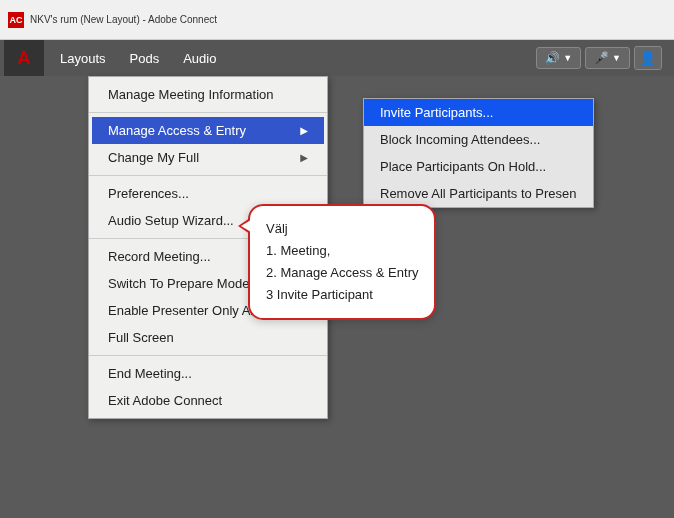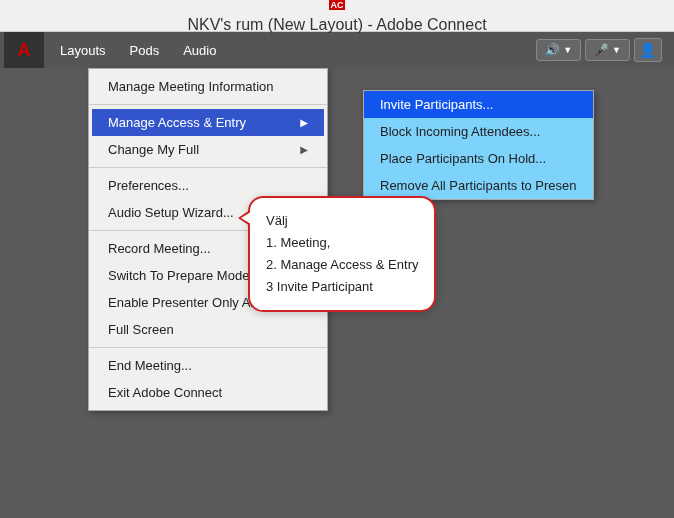--- a/index.html
+++ b/index.html
@@ -8,42 +8,41 @@
       height: 518px;
       background: #4a4a4a;
       font-family: Arial, sans-serif;
       font-size: 13px;
       overflow: hidden;
       position: relative;
     }
 
     
     .title-bar {
-      height: 32px;
+      height: 40px;
       background: #f0f0f0;
       border-bottom: 1px solid #ccc;
       display: flex;
       align-items: center;
       padding: 0 8px;
       gap: 6px;
-      flex-direction: column;
     }
     .title-bar-icon {
       width: 16px;
       height: 16px;
       background: #cc0000;
       display: flex;
       align-items: center;
       justify-content: center;
       color: white;
       font-size: 9px;
       font-weight: bold;
     }
     .title-bar-text {
-      font-size: 16px;
+      font-size: 10px;
       color: #333;
     }
 
     
     .menu-bar {
       height: 36px;
       background: #555555;
       display: flex;
       align-items: center;
       padding: 0 4px;
@@ -156,21 +155,21 @@
 
     
     .meeting-dropdown {
       top: 0;
       left: 88px;
     }
 
     
     .submenu {
       position: absolute;
-      background: #7dd3fc;
+      background: #e5e5e5;
       border: 1px solid #aaa;
       box-shadow: 2px 2px 6px rgba(0,0,0,0.3);
       min-width: 200px;
       z-index: 101;
       top: 22px;
       left: 363px;
     }
     .submenu-item {
       padding: 6px 16px;
       cursor: pointer;

